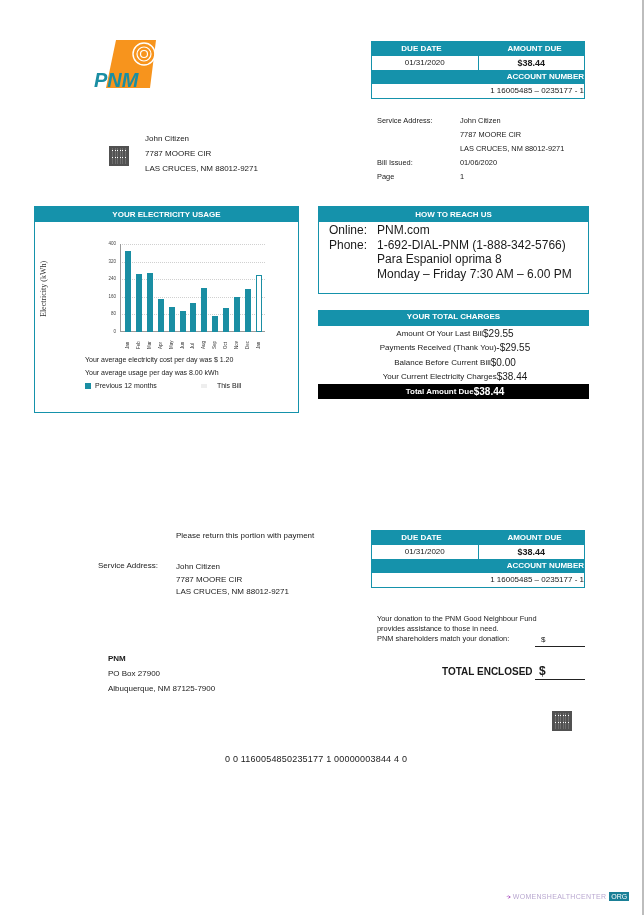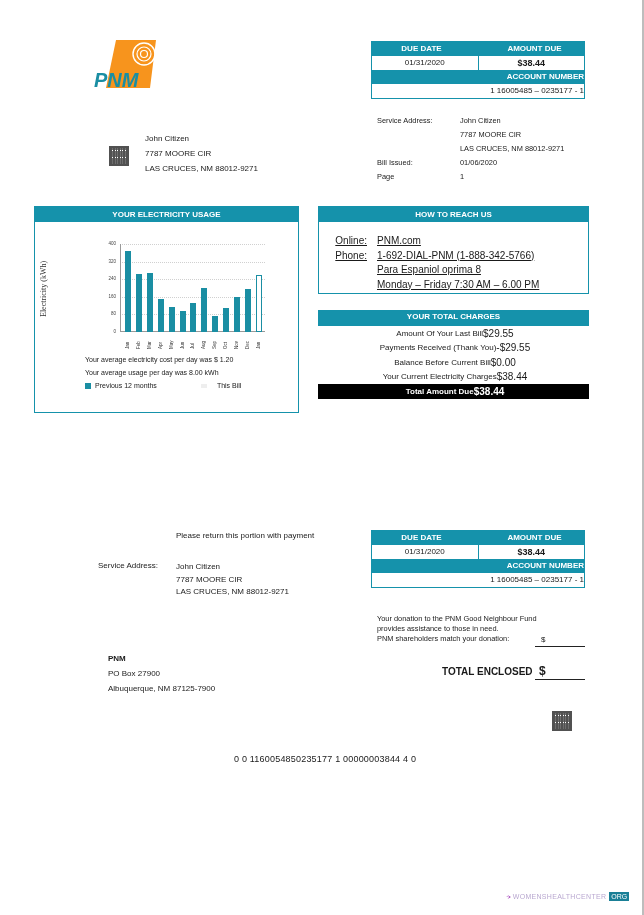--- a/index.html
+++ b/index.html
@@ -48,21 +48,21 @@
   .xlabels span { width: 6px; font-size: 4.5px; writing-mode: vertical-rl; transform: rotate(180deg); color: #333; height: 14px; text-align: left; }
   .ylabel { position: absolute; left: 4px; top: 85px; font-family: "Liberation Serif", serif; font-size: 8px; transform: rotate(-90deg); transform-origin: left top; white-space: nowrap; color: #333; top: 110px; }
 
   .usage-notes { position: absolute; left: 50px; top: 146px; font-size: 7px; line-height: 13px; }
   .legend { display: flex; align-items: center; gap: 4px; }
   .legend .sw { width: 6px; height: 6px; background: #1a8ea3; }
   .legend .sw2 { width: 6px; height: 4px; background: #eee; margin-left: 40px; }
 
   
   .reach { left: 318px; top: 206px; width: 271px; height: 88px; border: 1.5px solid #1592ab; }
-  .reach-body { display: grid; grid-template-columns: 58px auto; font-size: 10px; line-height: 14.5px; padding-top: 12px; text-decoration: underline; }
+  .reach-body { display: grid; grid-template-columns: 58px auto; font-size: 12px; line-height: 14.5px; padding-top: 1px; }
   .reach-body .lbl { text-align: right; padding-right: 10px; }
 
   
   .charges { left: 318px; top: 310px; width: 271px; }
   .charges .panel-hdr { height: 16px; line-height: 14px; }
   .charge-row { display: flex; justify-content: center; height: 14.5px; align-items: center; padding: 0 3px 0 6px; font-size: 8px; }
   .charge-row .amt { font-size: 10px; }
   .charge-total { background: #000; color: #fff; font-weight: bold; }
   .charge-total .amt { font-weight: bold; }
 
@@ -252,19 +252,19 @@
 </div>
 
 <div class="abs" style="left:108px; top:651px; font-size:8px; line-height:15px;">
   <div style="font-weight:bold;">PNM</div>
   <div>PO Box 27900</div>
   <div>Albuquerque, NM 87125-7900</div>
 </div>
 
 <div class="abs qr" style="left:552px; top:711px;"></div>
 
-<div class="abs" style="left:234px; top:754px; font-size:9px; letter-spacing:0.2px;">0 0 1160054850235177 1 00000003844 4 0</div>
+<div class="abs" style="left:225px; top:754px; font-size:9px; letter-spacing:0.2px;">0 0 1160054850235177 1 00000003844 4 0</div>
 
 <div class="abs" style="left:506px; top:892px; display:flex; align-items:center; gap:3px;">
   <span style="color:#b05fc4; font-size:7px; letter-spacing:-1px;">·:•</span>
   <span style="color:#b9a8d0; font-size:7px; letter-spacing:0.3px;">WOMENSHEALTHCENTER</span>
   <span style="background:#1a7f96; color:#fff; font-size:7px; padding:1px 2px;">ORG</span>
 </div>
 
 </body></html>

